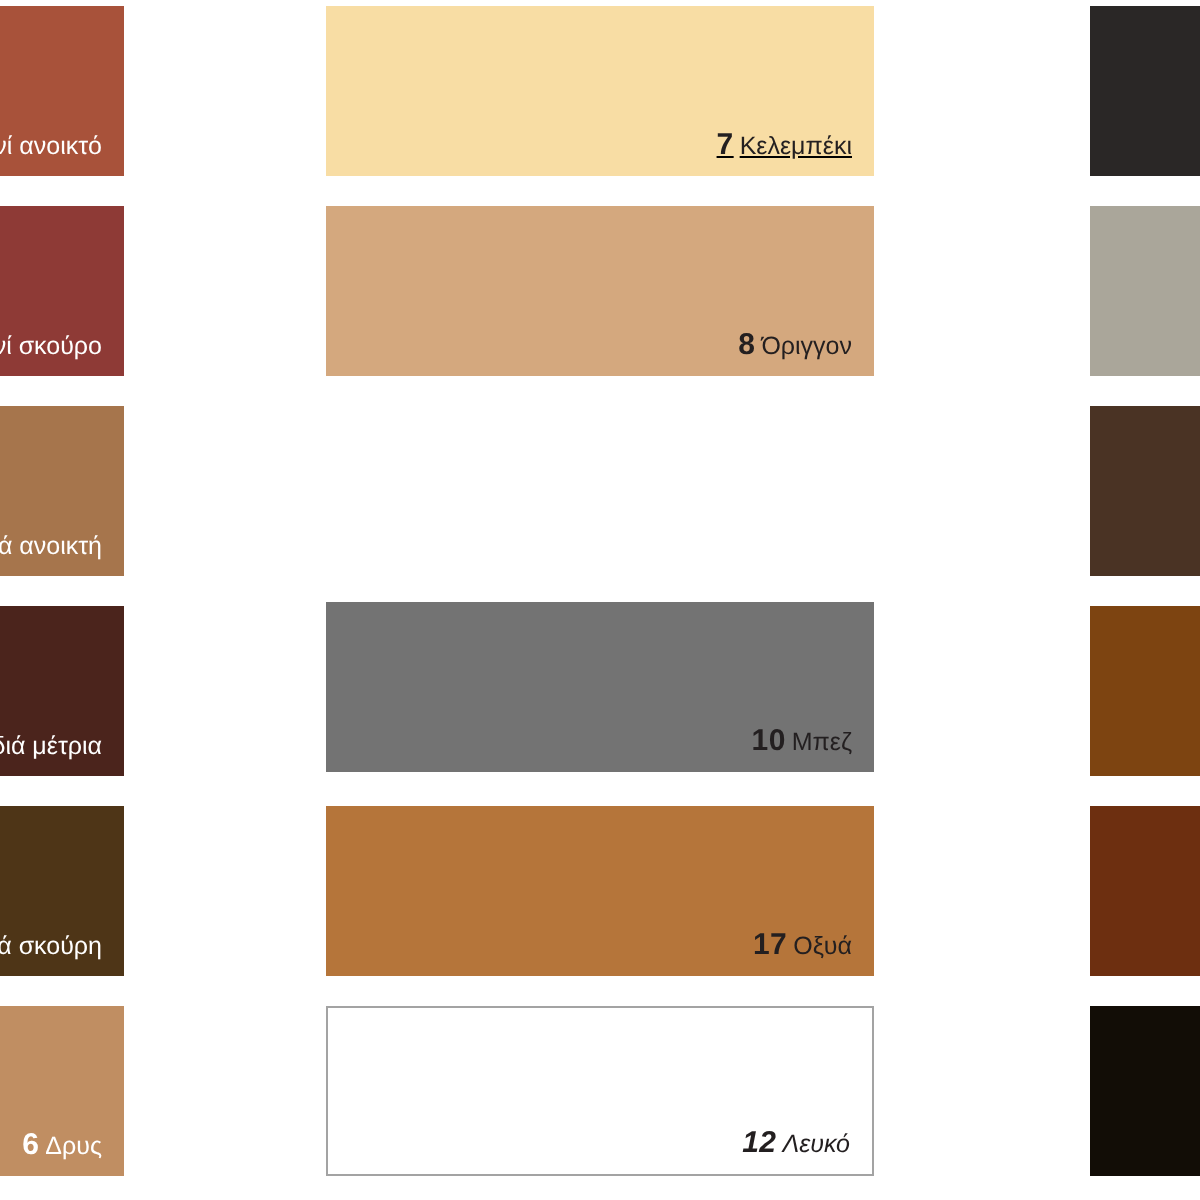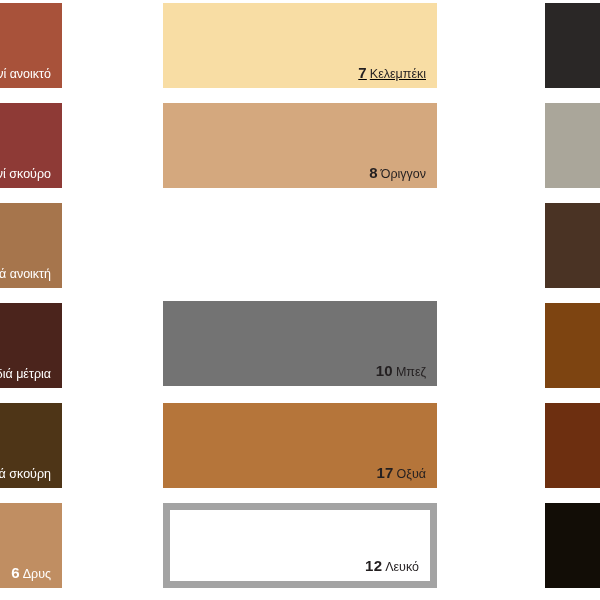--- a/index.html
+++ b/index.html
@@ -42,21 +42,22 @@
     left: 0;
     width: 100%;
     height: 85px;
     box-sizing: border-box;
     display: flex;
     align-items: flex-end;
     justify-content: flex-end;
   }
 
   .swatch.is-outlined {
-    border: 7px solid #a3a3a3;
+    border: 1px solid #a3a3a3;
+    font-style: italic;
   }
 
   .swatch-label {
     display: block;
     padding: 0 11px 7px 0;
     white-space: nowrap;
     line-height: 1;
   }
 
   .swatch-number {

